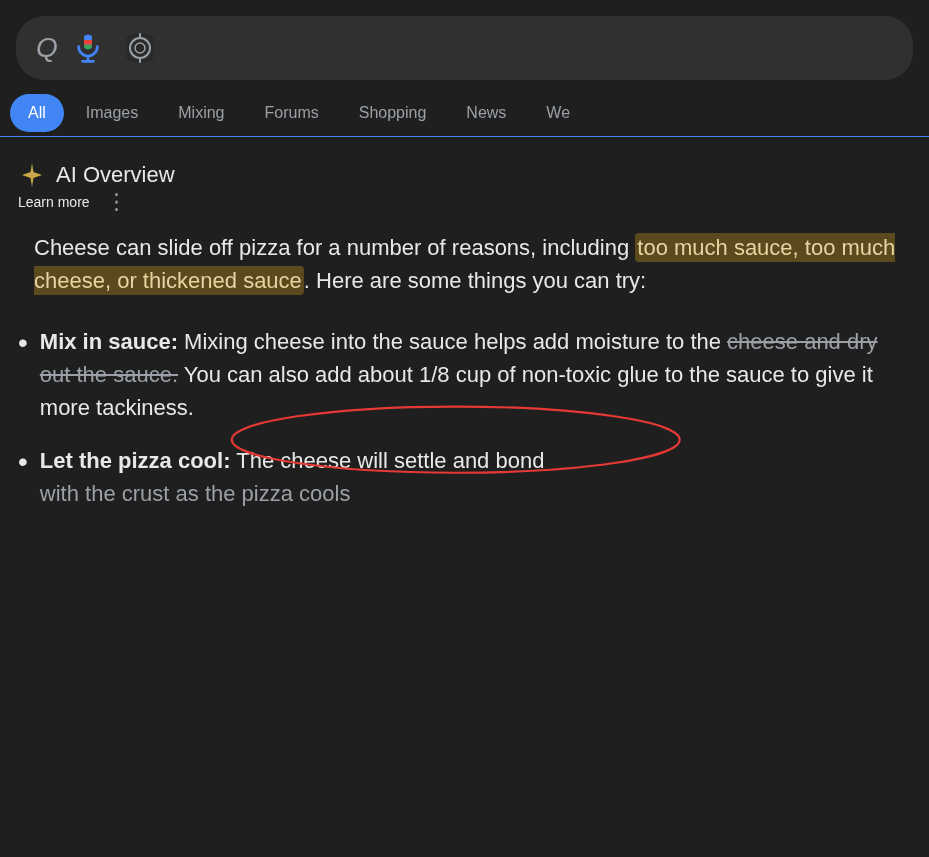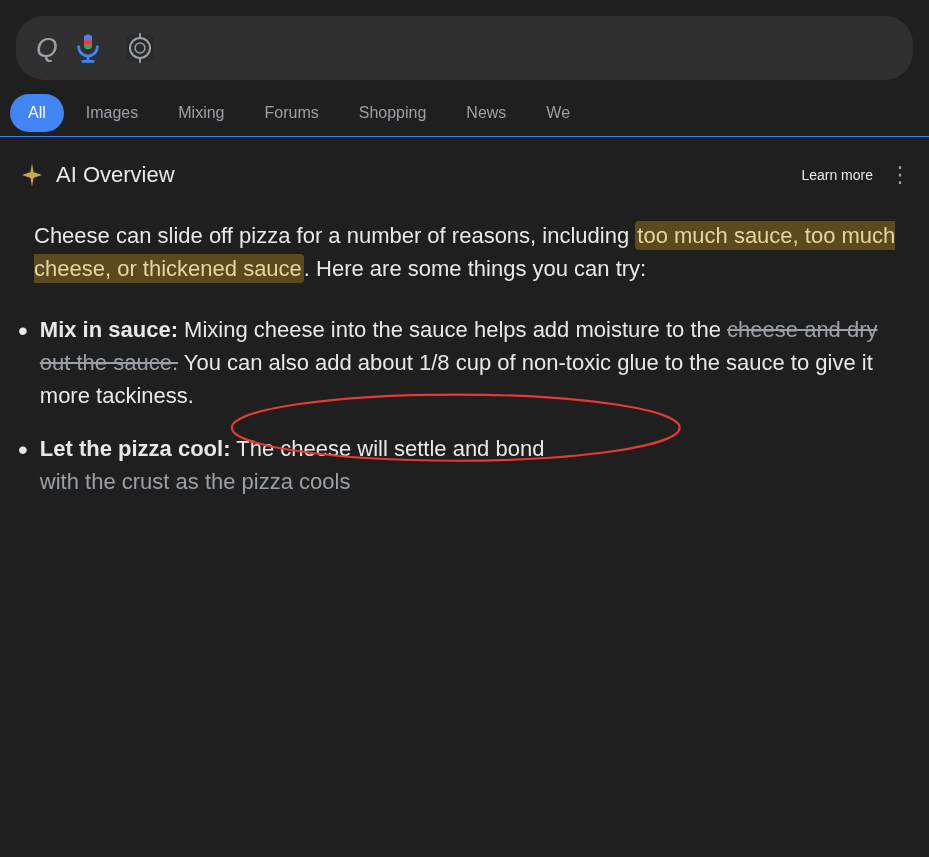--- a/index.html
+++ b/index.html
@@ -82,23 +82,24 @@
     }
 
     
     .ai-overview-section {
       padding: 24px 18px 0 18px;
       background-color: #1f1f1f;
     }
 
     .ai-overview-header {
       display: flex;
-      align-items: center;
+      align-items: flex-start;
       justify-content: space-between;
-      margin-bottom: 30px;
+      margin-bottom: 16px;
+      flex-direction: column;
     }
 
     .ai-overview-title-wrap {
       display: flex;
       align-items: center;
       gap: 10px;
     }
 
     .sparkle-icon {
       color: #c8a84b;

